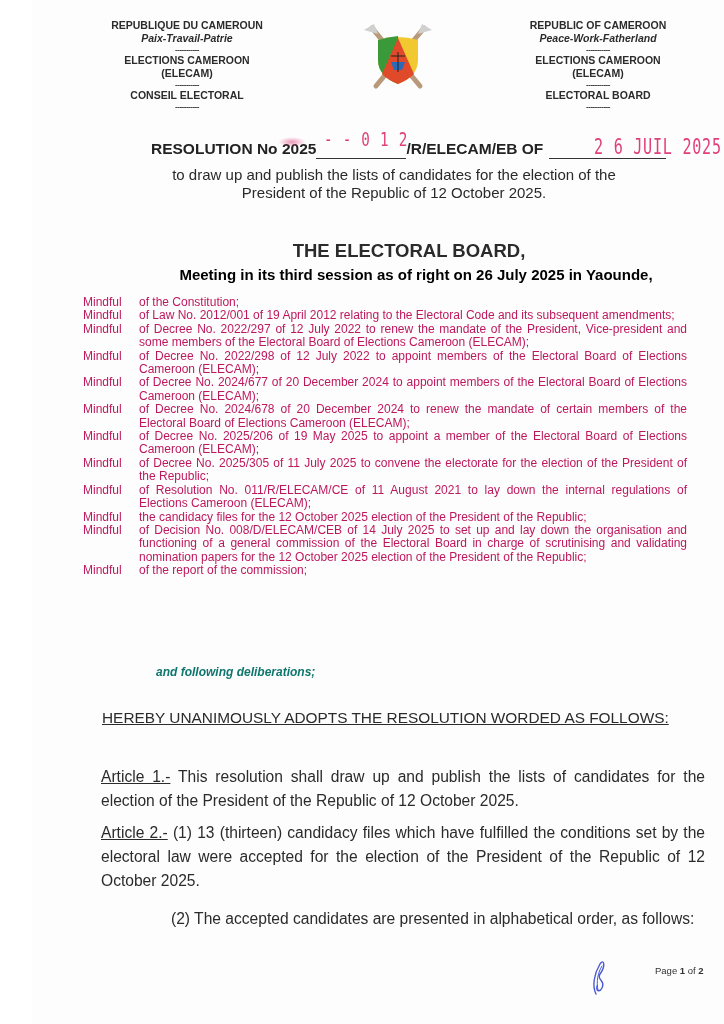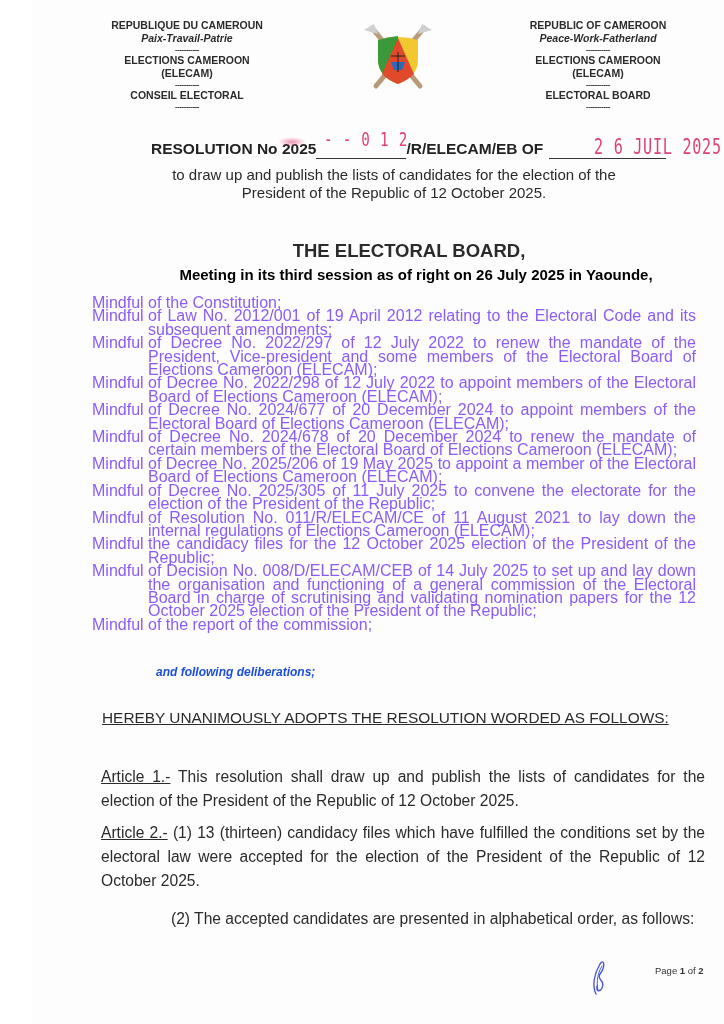--- a/index.html
+++ b/index.html
@@ -26,25 +26,25 @@
   .stamp-num-smudge { position: absolute; left: 246px; top: 137px; width: 28px; height: 10px; background: radial-gradient(ellipse, rgba(224,64,122,0.55), rgba(224,64,122,0) 70%); }
   .stamp-date { left: 562px; top: 135px; font-size: 21px; letter-spacing: 1px; transform: scaleX(0.72); transform-origin: left; white-space: nowrap; }
 
   .subtitle { position: absolute; top: 166px; left: 0; width: 724px; text-align: center; font-size: 15px; line-height: 18px; color: #2a2a2a; }
   .subtitle div { }
 
   .board-title { position: absolute; top: 240px; left: 0; width: 724px; text-align: center; font-size: 18.5px; font-weight: bold; color: #2b2b2b; padding-left: 30px; box-sizing: border-box; }
   .board-sub { position: absolute; top: 266px; left: 0; width: 724px; text-align: center; font-size: 15px; font-weight: bold; color: #000000; padding-left: 44px; box-sizing: border-box; }
 
   
-  .mindful { position: absolute; left: 60px; top: 296px; width: 604px; font-size: 16px; line-height: 13.4px; color: #8b5cf6; }
+  .mindful { position: absolute; left: 51px; top: 296px; width: 604px; font-size: 12px; line-height: 13.4px; color: #be185d; }
   .m-row { display: flex; }
   .m-lbl { width: 56px; flex: none; }
   .m-txt { flex: 1; text-align: justify; }
-  .following { position: absolute; left: 124px; top: 665px; font-size: 12px; font-weight: bold; font-style: italic; color: #1d4ed8; }
+  .following { position: absolute; left: 124px; top: 665px; font-size: 12px; font-weight: bold; font-style: italic; color: #0f766e; }
 
   .adopts { position: absolute; left: 70px; top: 709px; width: 604px; font-size: 15.4px; font-weight: normal; text-decoration: underline; color: #2b2b2b; white-space: nowrap; }
 
   
   .art { position: absolute; left: 69px; width: 604px; font-size: 15.6px; line-height: 24px; color: #2b2b2b; text-align: justify; }
   .art .a-lbl { font-weight: normal; text-decoration: underline; }
   .art1 { top: 765px; }
   .art2 { top: 821px; }
   .art2b { top: 907px; text-indent: 70px; }
 

